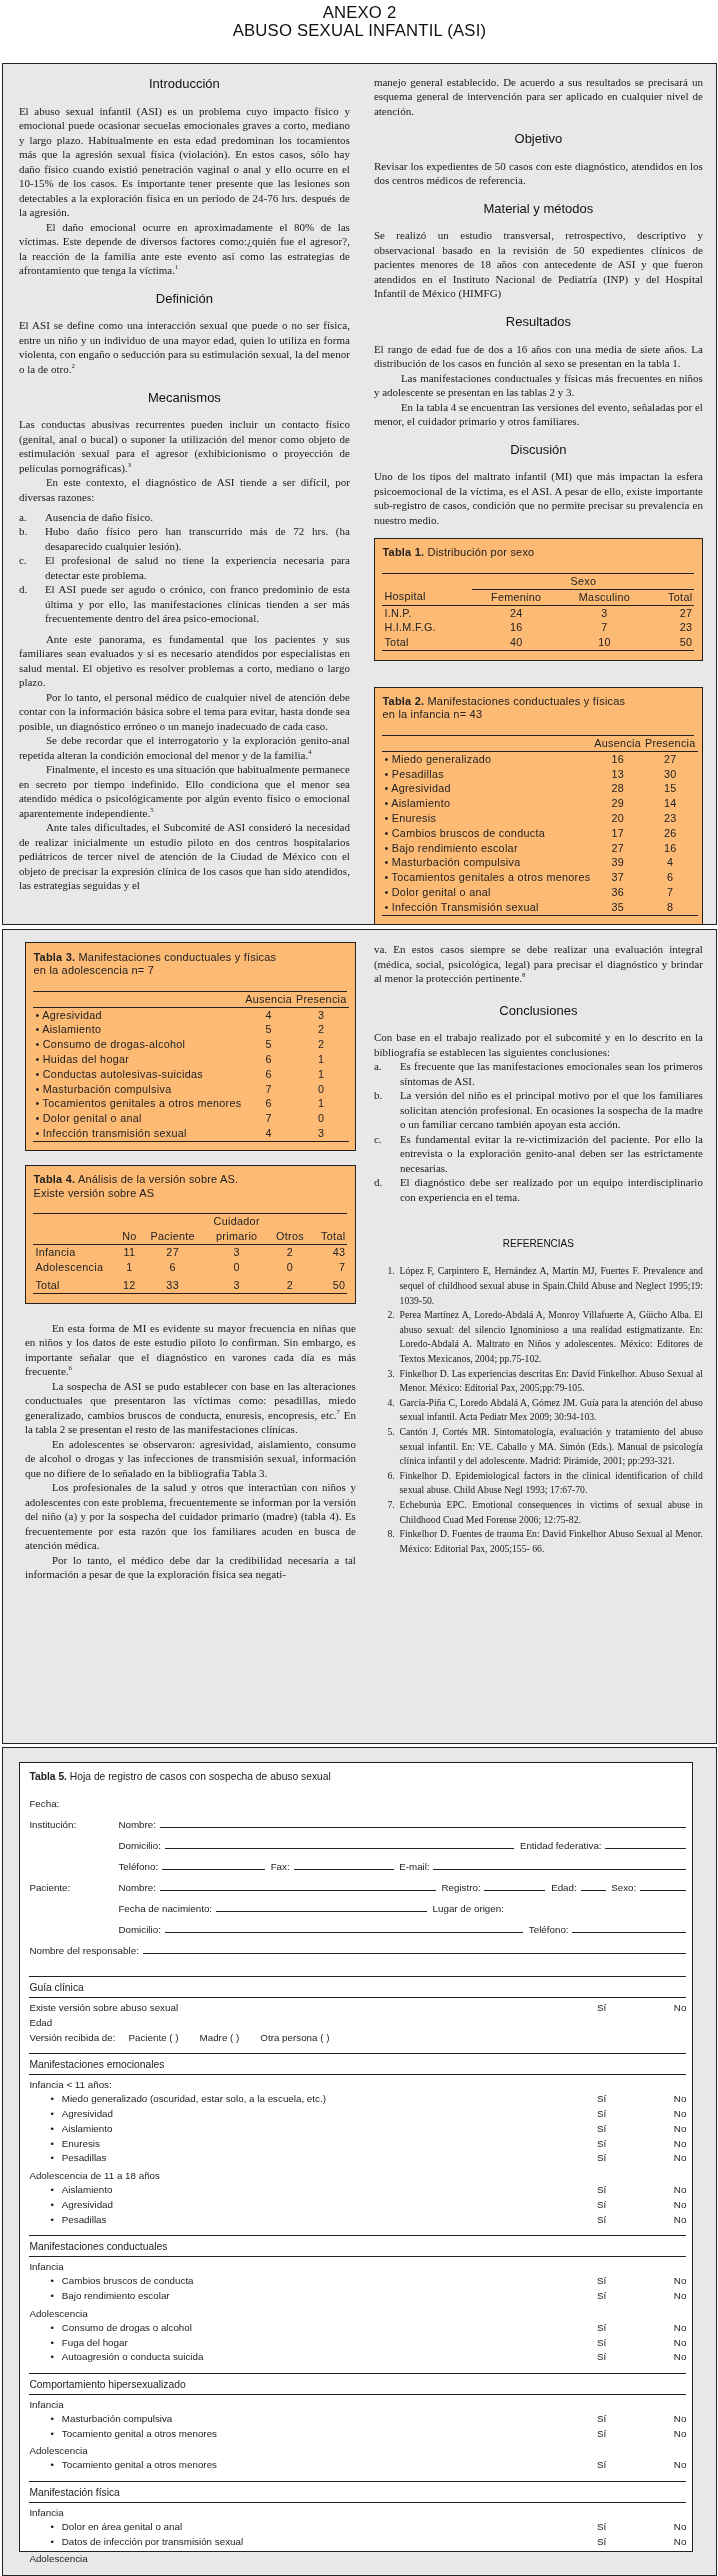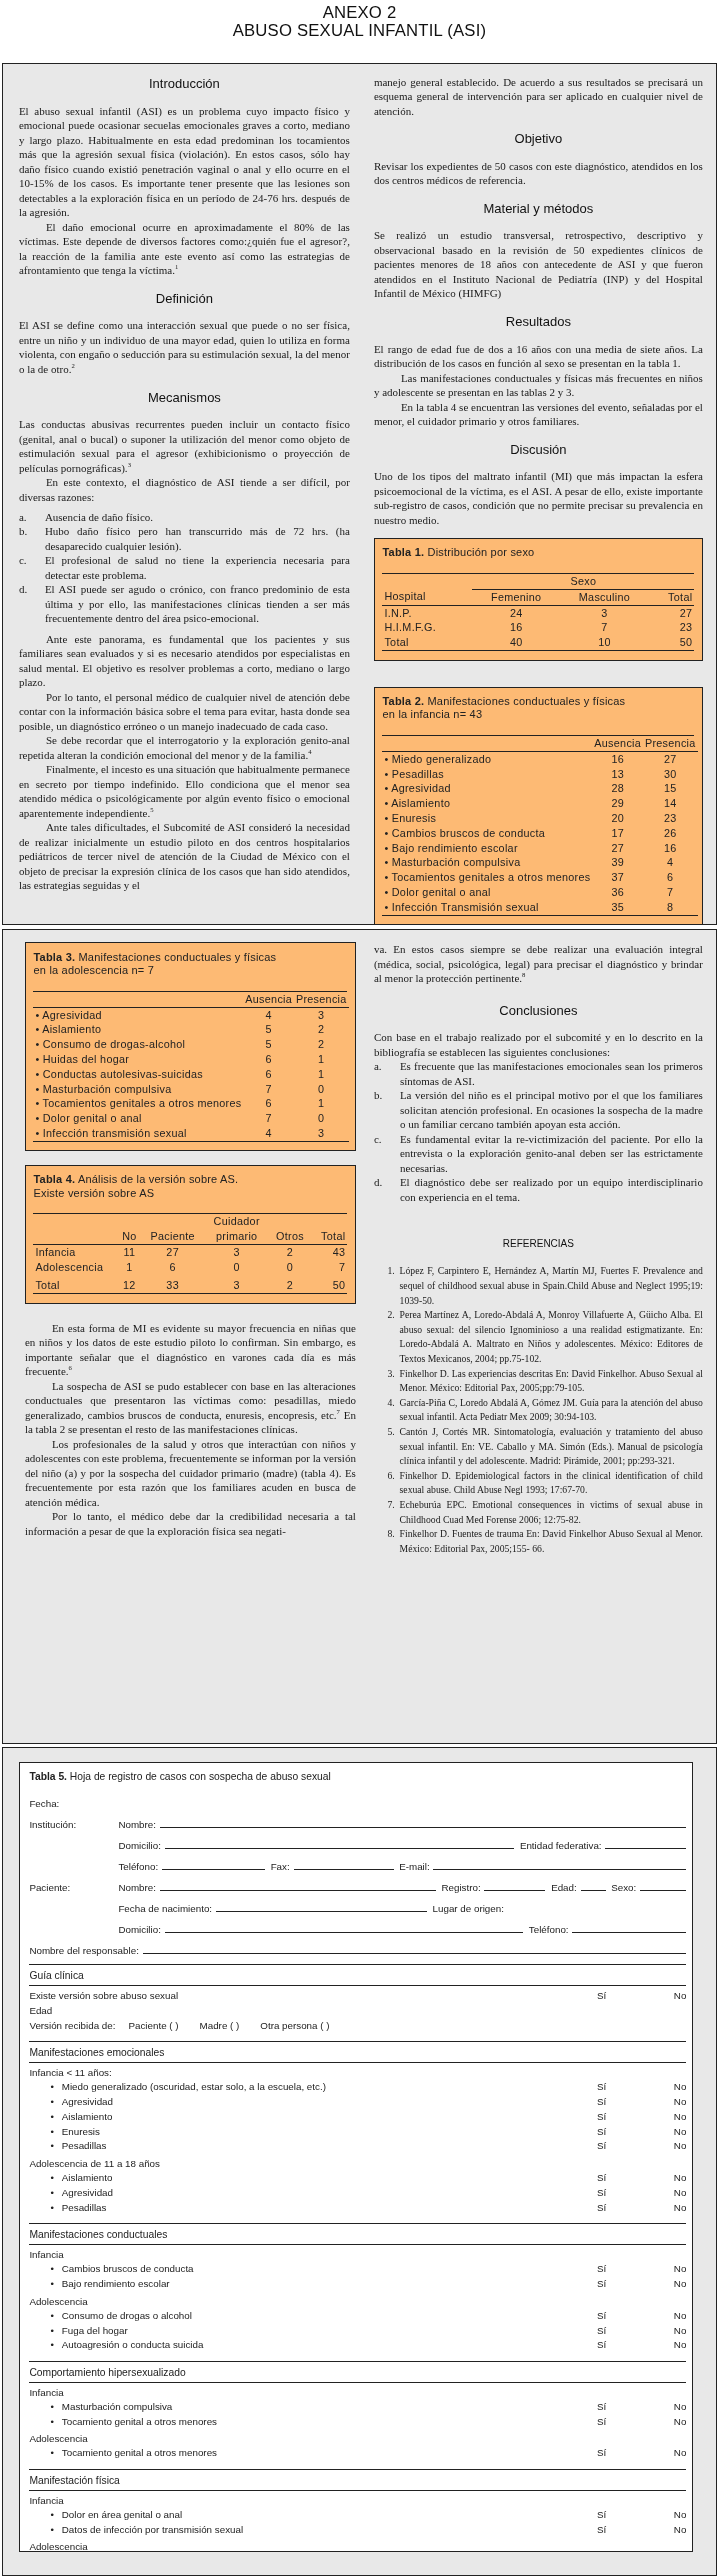--- a/index.html
+++ b/index.html
@@ -331,20 +331,21 @@
               <td class="num" style="padding-top:3.8px;">3</td>
               <td class="num" style="padding-top:3.8px;">2</td>
               <td style="text-align:right; padding-top:3.8px;">50</td>
             </tr>
       </tbody>
         </table>
     </div>
 
     <p class="p ind" style="margin-top:17px;"><span>En esta forma de MI es evidente su mayor frecuencia en niñas que en niños y los datos de este estudio piloto lo confirman. Sin embargo, es importante señalar que el diagnóstico en varones cada día es más frecuente.</span><sup>6</sup></p>
     <p class="p ind"><span>La sospecha de ASI se pudo establecer con base en las alteraciones conductuales que presentaron las víctimas como: pesadillas, miedo generalizado, cambios bruscos de conducta, enuresis, encopresis, etc.</span><sup>7</sup> <span>En la tabla 2 se presentan el resto de las manifestaciones clínicas.</span></p>
+    <p class="p ind">En adolescentes se observaron: agresividad, aislamiento, consumo de alcohol o drogas y las infecciones de transmisión sexual, información que no difiere de lo señalado en la bibliografía Tabla 3.</p>
     <p class="p ind">Los profesionales de la salud y otros que interactúan con niños y adolescentes con este problema, frecuentemente se informan por la versión del niño (a) y por la sospecha del cuidador primario (madre) (tabla 4). Es frecuentemente por esta razón que los familiares acuden en busca de atención médica.</p>
     <p class="p ind">Por lo tanto, el médico debe dar la credibilidad necesaria a tal información a pesar de que la exploración física sea negati-</p>
   </div>
 
   <div class="col" style="left:371px; top:12.4px; width:329px;">
     <p class="p"><span>va. En estos casos siempre se debe realizar una evaluación integral (médica, social, psicológica, legal) para precisar el diagnóstico y brindar al menor la protección pertinente.</span><sup>8</sup></p>
 
     <div class="h" style="margin-top:17px;">Conclusiones</div>
     <p class="p">Con base en el trabajo realizado por el subcomité y en lo descrito en la bibliografía se establecen las siguientes conclusiones:</p>
     <div class="list">
@@ -457,21 +458,21 @@
         <span class="lbl">Domicilio:</span>
         <span class="line" style="flex:1;"></span>
         <span class="lbl">Teléfono:</span>
         <span class="line" style="width:114px; margin-right:0;"></span>
       </div>
       <div class="frow">
         <span class="lbl">Nombre del responsable:</span>
         <span class="line" style="flex:1; margin-right:0;"></span>
       </div>
 
-      <div class="f-sec" style="margin-top:8px;">Guía clínica</div>
+      <div class="f-sec" style="margin-top:20px;">Guía clínica</div>
       <div class="f-item" style="margin-top:2.9px;">
         <span class="x">Existe versión sobre abuso sexual</span>
         <span class="yn">
             <span>Sí</span>
             <span>No</span>
           </span>
       </div>
       <div class="f-item">
           <span class="x">Edad</span>
         </div>

